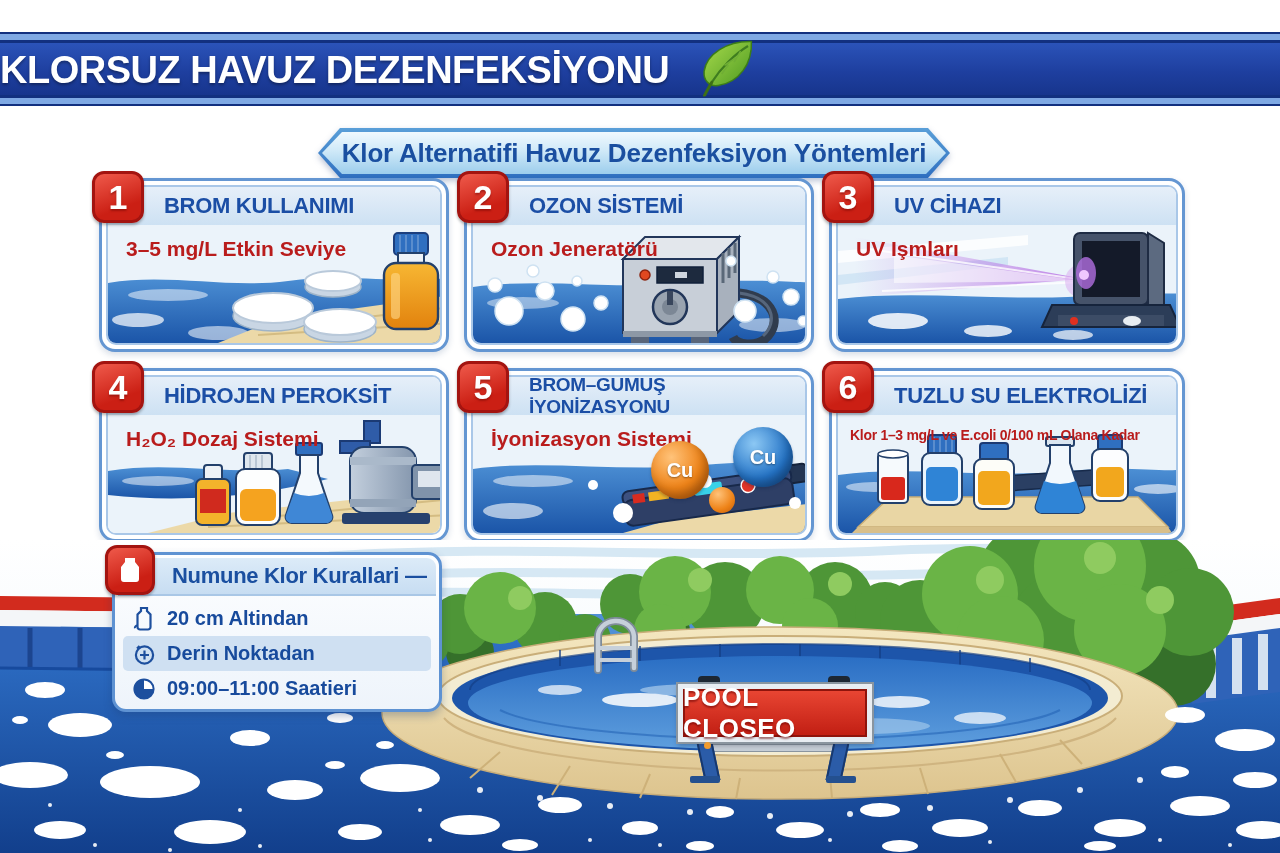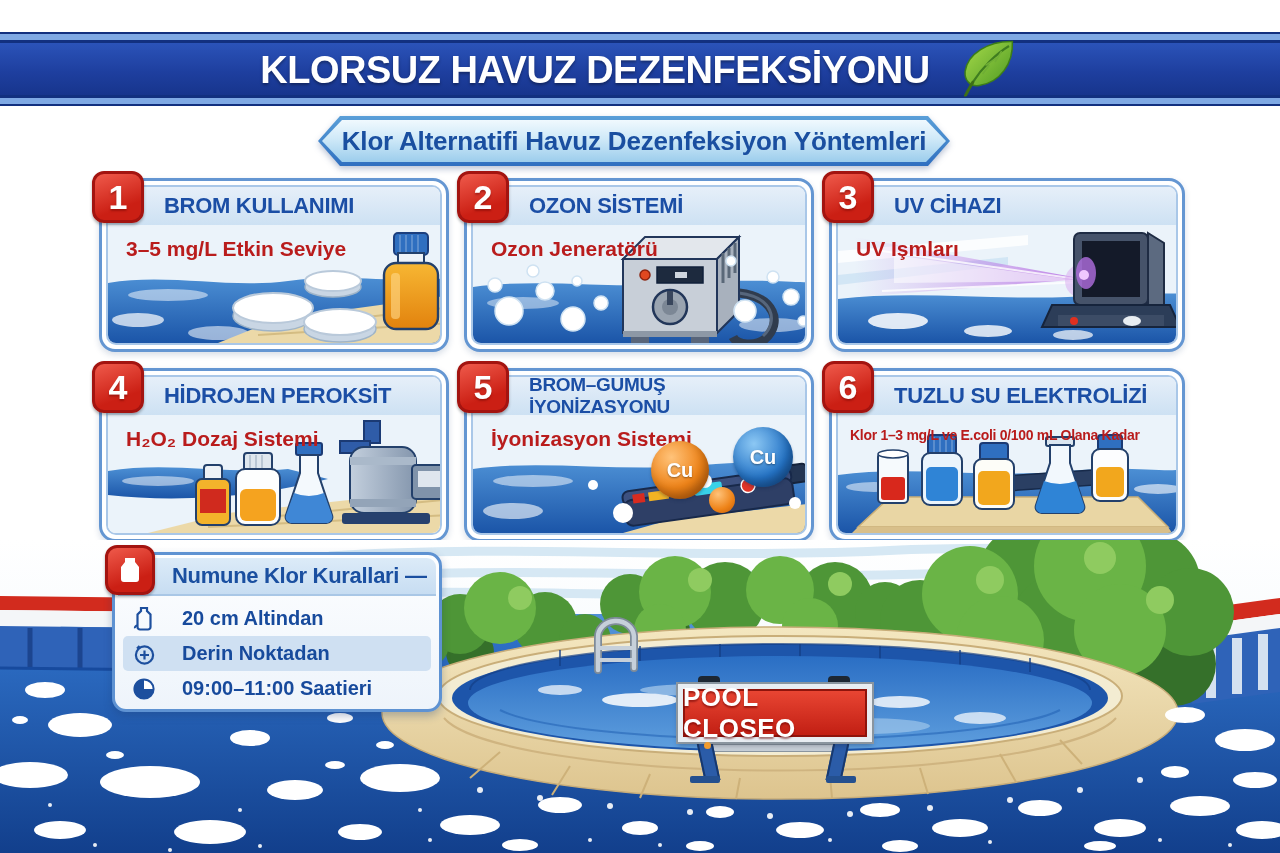--- a/index.html
+++ b/index.html
@@ -4,27 +4,27 @@
 <style>
   html,body{margin:0;padding:0;background:#fff;}
   .canvas{position:relative;width:1280px;height:853px;overflow:hidden;background:#fff;
           font-family:"Liberation Sans",sans-serif;}
 
   
   .topbar{position:absolute;left:0;top:34px;width:100%;height:70px;
     background:linear-gradient(180deg,#2c55bb 0%,#1e3f9f 55%,#16338a 100%);
     border-top:6px solid #7fa9e4;border-bottom:6px solid #7fa9e4;box-sizing:border-box;
     box-shadow:inset 0 3px 0 #12307f, inset 0 -3px 0 #12307f, 0 0 0 2px #12307f;
-    display:flex;align-items:center;justify-content:center;gap:28px;}
+    display:flex;align-items:center;gap:28px;}
   .topbar-title{color:#fff;font-size:38px;font-weight:800;letter-spacing:-0.5px;
     text-shadow:0 2px 3px rgba(0,0,0,.35);transform:scaleY(1.04);}
   .leaf{width:62px;height:52px;transform:rotate(-8deg) translateY(-2px);}
 
   
-  .ribbon{position:absolute;left:318px;top:116px;width:632px;height:50px;
+  .ribbon{position:absolute;left:318px;top:128px;width:632px;height:50px;
     filter:drop-shadow(0 3px 3px rgba(30,60,120,.3));}
   .ribbon-bg{position:absolute;inset:0;background:linear-gradient(180deg,#5a9fd8,#2f6fc0);
     clip-path:polygon(0 50%,22px 0,calc(100% - 22px) 0,100% 50%,calc(100% - 22px) 100%,22px 100%);}
   .ribbon-in{position:absolute;inset:4px;background:linear-gradient(180deg,#f0f9fe 0%,#cfe9f8 45%,#9ccdec 100%);
     clip-path:polygon(0 50%,20px 0,calc(100% - 20px) 0,100% 50%,calc(100% - 20px) 100%,20px 100%);
     display:flex;align-items:center;justify-content:center;}
   .ribbon-text{color:#1a4fa0;font-size:26px;font-weight:bold;letter-spacing:-0.2px;}
 
   
   .card{position:absolute;width:350px;height:174px;background:#fff;border:3px solid #6496d2;
@@ -64,21 +64,21 @@
     background:linear-gradient(180deg,#fdfeff,#eef4fb);border:3px solid #5e92d2;border-radius:14px;
     box-shadow:0 4px 8px rgba(30,60,110,.3);box-sizing:border-box;}
   .panel-strip{position:absolute;left:3px;right:3px;top:3px;height:38px;border-radius:9px 9px 0 0;
     background:linear-gradient(180deg,#dcebf8,#c7ddf2);display:flex;align-items:center;
     padding-left:54px;box-sizing:border-box;border-bottom:2px solid #a9c7e6;}
   .panel-title{color:#1a4fa0;font-weight:bold;font-size:22px;letter-spacing:-0.3px;}
   .panel-badge{position:absolute;left:-10px;top:-10px;width:50px;height:50px;z-index:4;
     background:linear-gradient(160deg,#ef5a4b,#cb1f14 70%);border:3px solid #a31410;border-radius:12px;
     display:flex;align-items:center;justify-content:center;box-shadow:0 2px 3px rgba(0,0,0,.3);box-sizing:border-box;}
   .panel-rows{position:absolute;left:8px;right:8px;top:46px;}
-  .prow{display:flex;align-items:center;gap:25px;height:35px;padding-left:8px;border-radius:5px;
+  .prow{display:flex;align-items:center;gap:10px;height:35px;padding-left:8px;border-radius:5px;
     color:#174a9c;font-weight:bold;font-size:20px;}
   .prow.alt{background:#cfe0f2;}
   .prow svg{flex:0 0 auto;}
 
   
   .pool-sign{position:absolute;left:678px;top:676px;width:194px;height:104px;z-index:5;}
   .sign-tab{position:absolute;top:0;width:22px;height:12px;background:#1d2733;border-radius:4px 4px 0 0;}
   .sign-tab.l{left:20px;} .sign-tab.r{left:150px;}
   .sign-board{position:absolute;left:0;right:0;top:8px;height:58px;
     background:linear-gradient(180deg,#ea4734,#c01d12);

